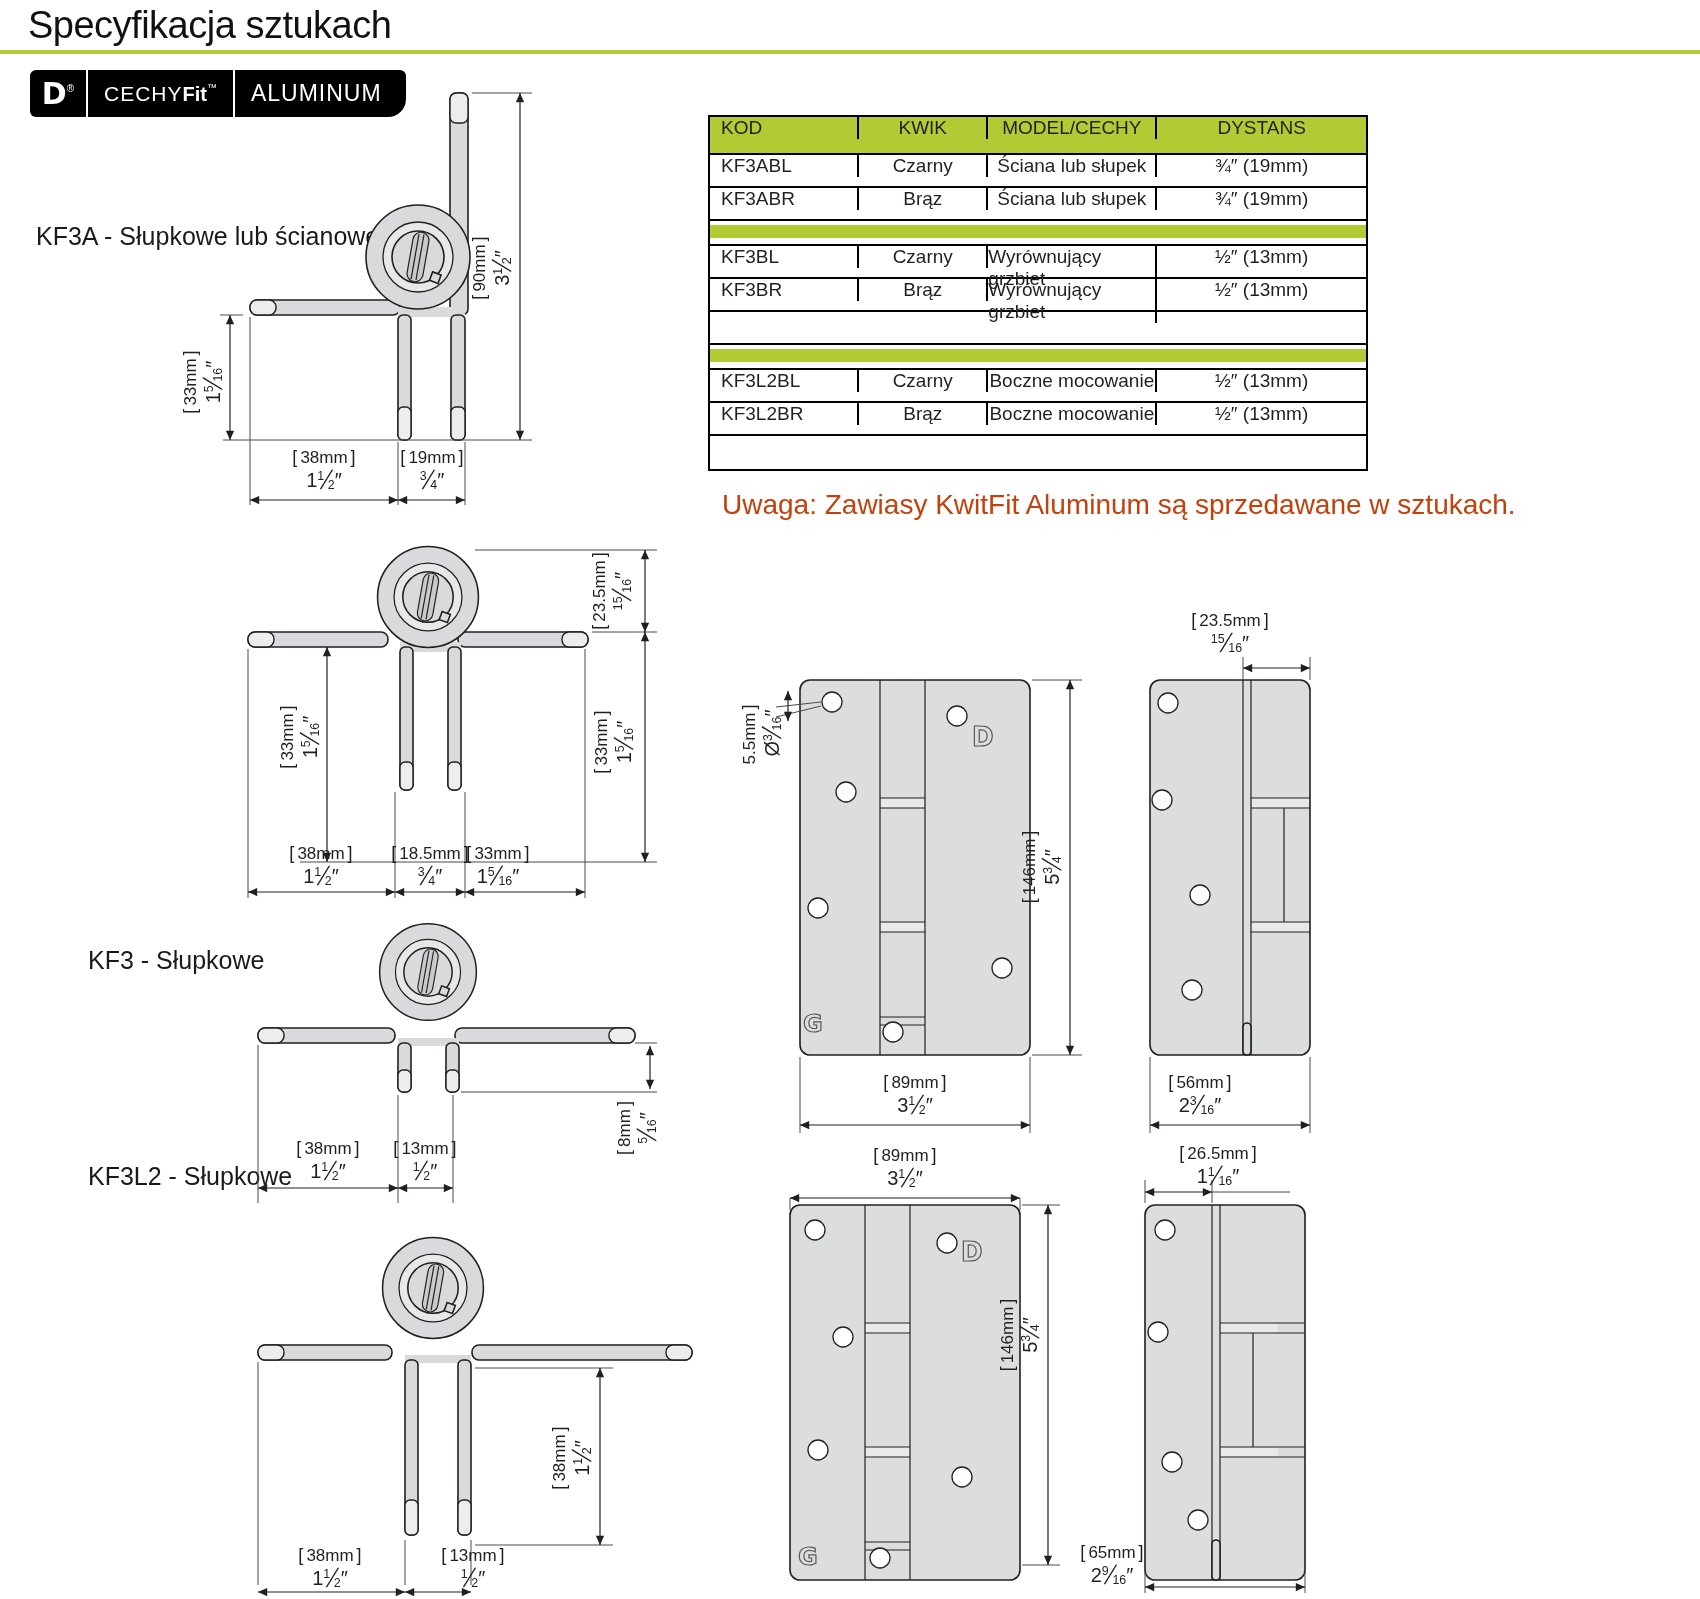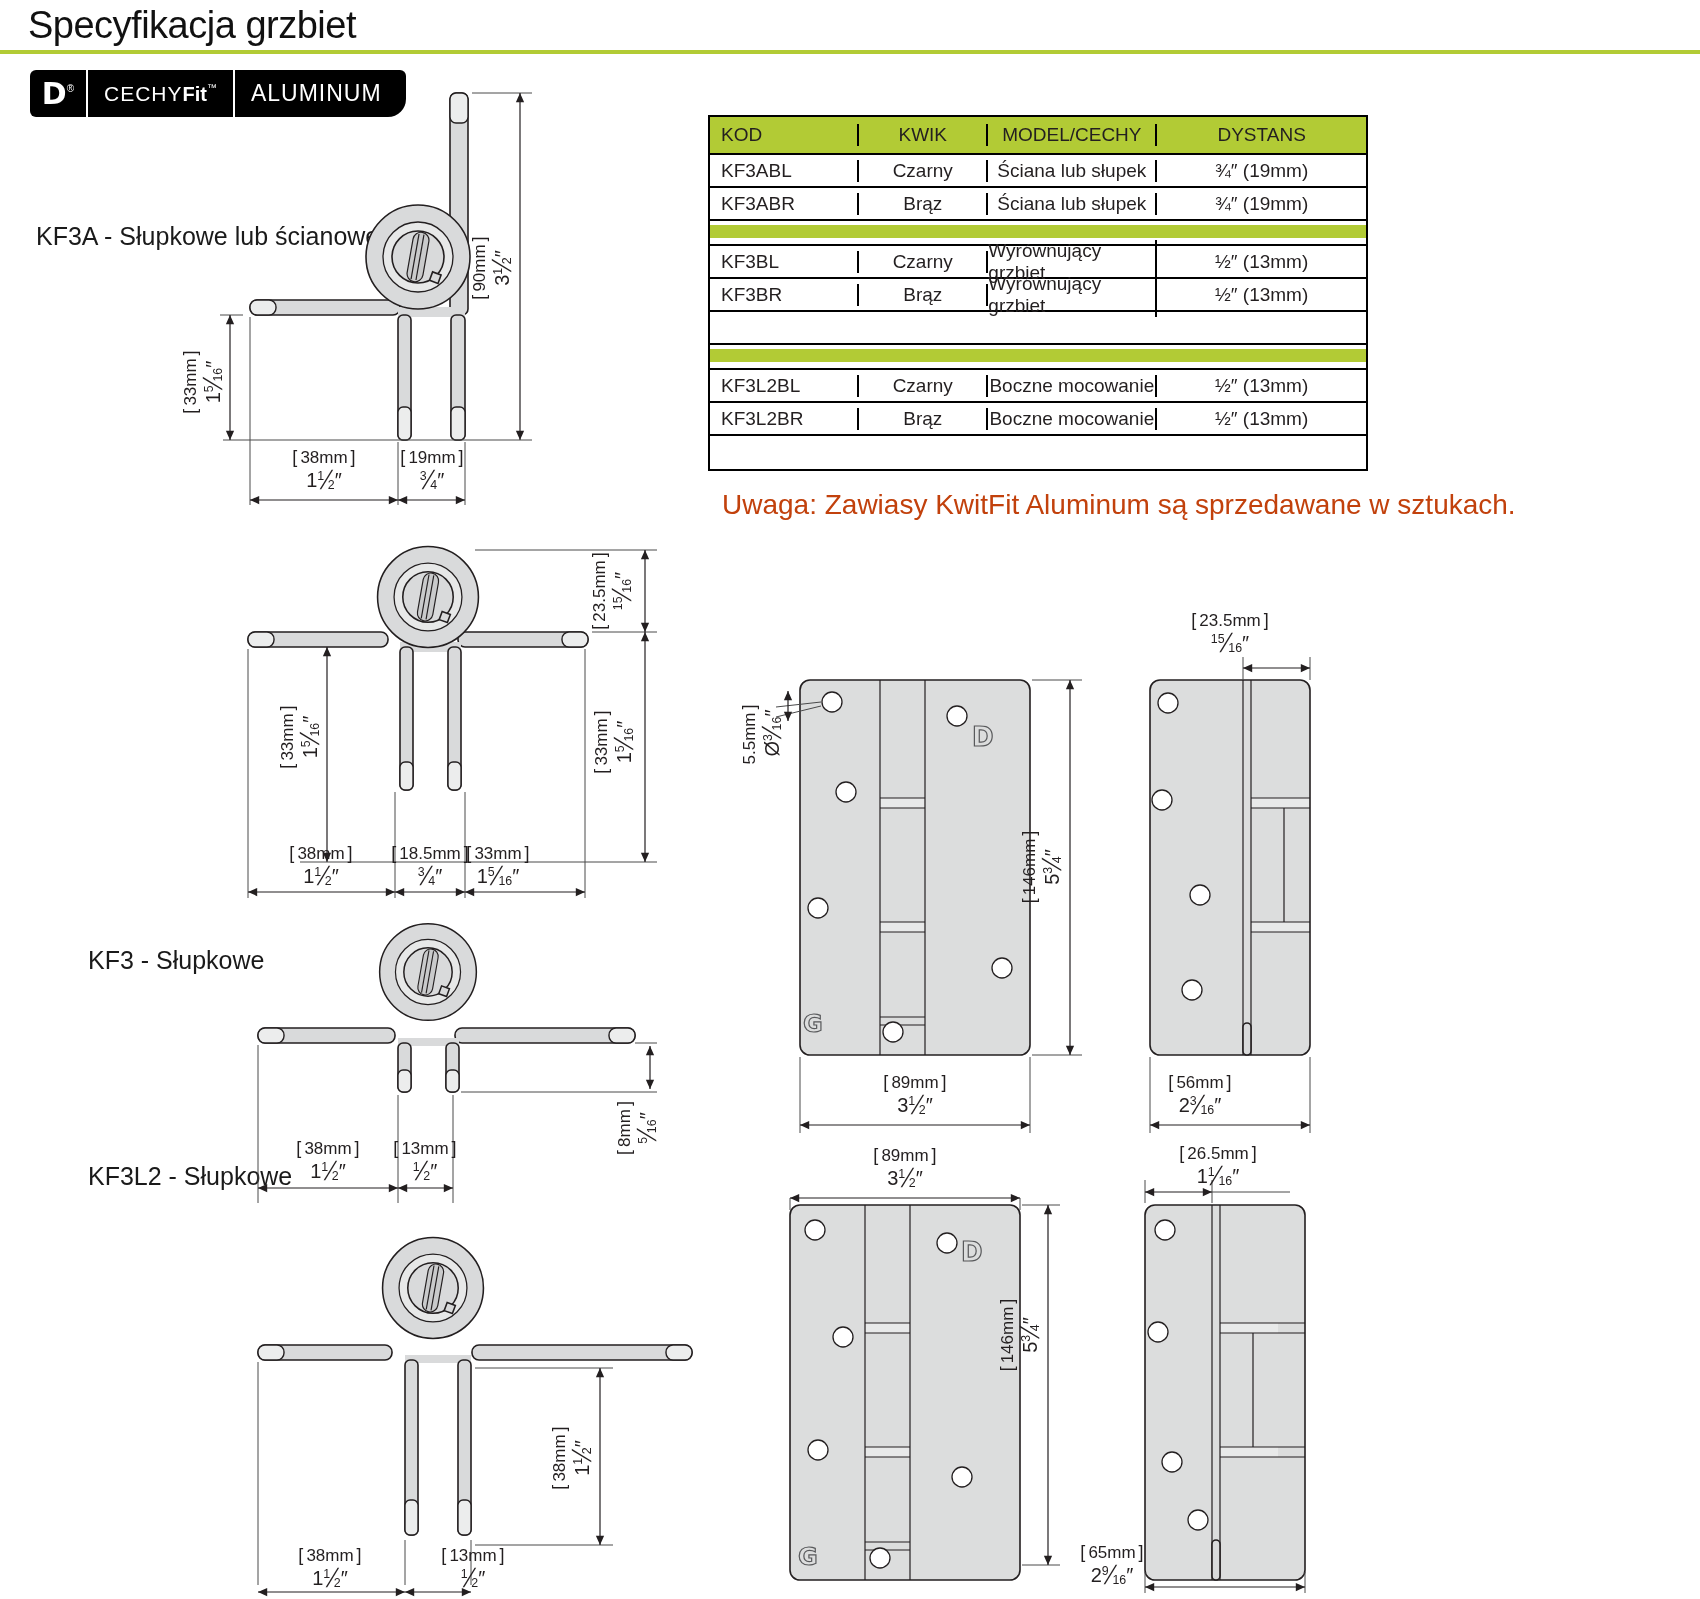--- a/index.html
+++ b/index.html
@@ -17,21 +17,21 @@
   .badge-sep{width:2px;height:47px;background:#fff;margin:0 0}
   .badge-kwikfit{padding:0 16px;white-space:nowrap}
   .kwik{font-size:21px;font-weight:400;letter-spacing:1px}
   .fit{font-size:20px;font-weight:700}
   .tm{font-size:10px;position:relative;top:-10px}
   .badge-alum{padding:0 4px 0 16px;font-size:23px;font-weight:400;letter-spacing:1px}
   
   .seclabel{font-size:25px;color:#1a1a1a}
   
   .spec-table{left:708px;top:115px;width:660px;border:2px solid #000;font-size:19px;background:#fff}
-  .trow{display:flex;border-bottom:2px solid #000;height:33px;align-items:center}
+  .trow{display:flex;border-bottom:2px solid #000;height:33px;align-items:flex-start}
   .trow.head{height:38px;background:#b2cb35}
   .trow.last{border-bottom:none}
   .tcell{display:flex;align-items:center;justify-content:center;border-right:2px solid #000}
   .tcell.c0{width:150px;justify-content:flex-start;padding-left:11px}
   .tcell.c1{width:130px}
   .tcell.c2{width:170px}
   .tcell.c3{width:210px;border-right:none}
   .trow.sep{height:21px;border-bottom:2px solid #000;display:block}
   .sepband{height:13px;margin:4px 0;background:#b2cb35}
   .note{left:722px;top:489px;font-size:28px;color:#c2410c}
@@ -52,21 +52,21 @@
   .ext{stroke:#4a4a4b;stroke-width:1;fill:none}
   .hole{fill:#fff;stroke:#231f20;stroke-width:1.3}
   .emboss{fill:#dcdddd;stroke:#58595b;stroke-width:1.2;font-weight:700;font-family:"DejaVu Sans",sans-serif}
   .chseg{fill:#e8e9e9;stroke:none}
 </style>
 </head>
 <body>
 
 <div id="canvas">
 
-  <div class="abs title">Specyfikacja grzbiet</div>
+  <div class="abs title">Specyfikacja sztukach</div>
   <div class="abs green-rule"></div>
 
   <div class="abs badge">
     <div class="badge-d"><span class="dglyph">D</span><span class="reg">®</span></div>
     <div class="badge-sep"></div>
     <div class="badge-kwikfit"><span class="kwik">CECHY</span><span class="fit">Fit</span><span class="tm">™</span></div>
     <div class="badge-sep"></div>
     <div class="badge-alum">ALUMINUM</div>
   </div>
 

